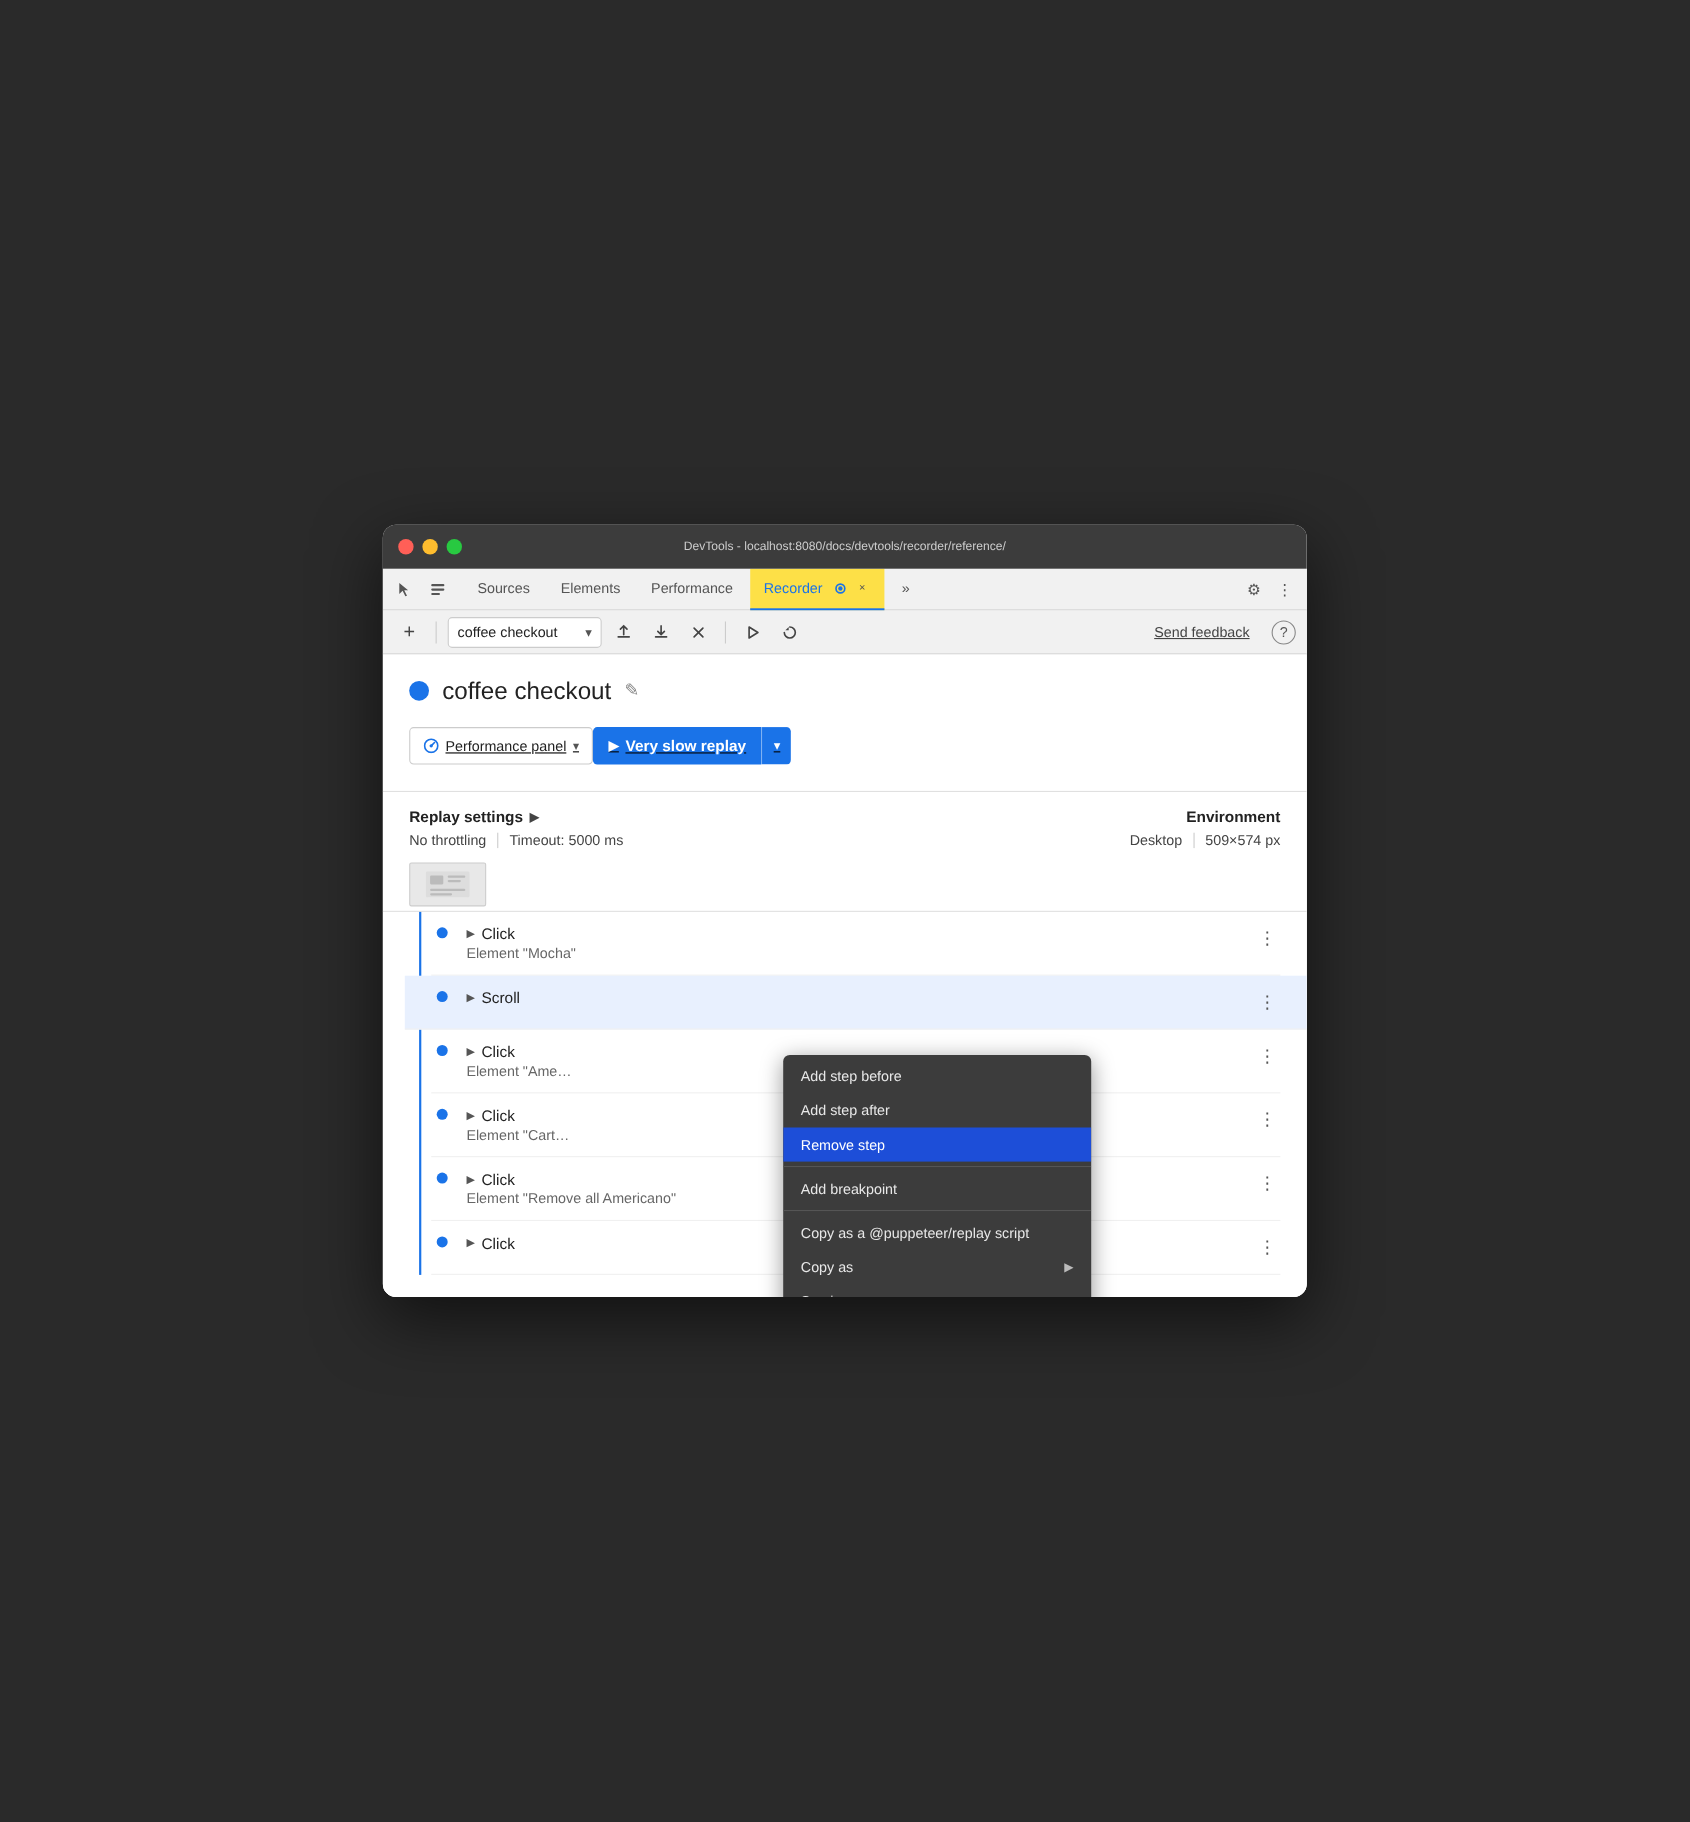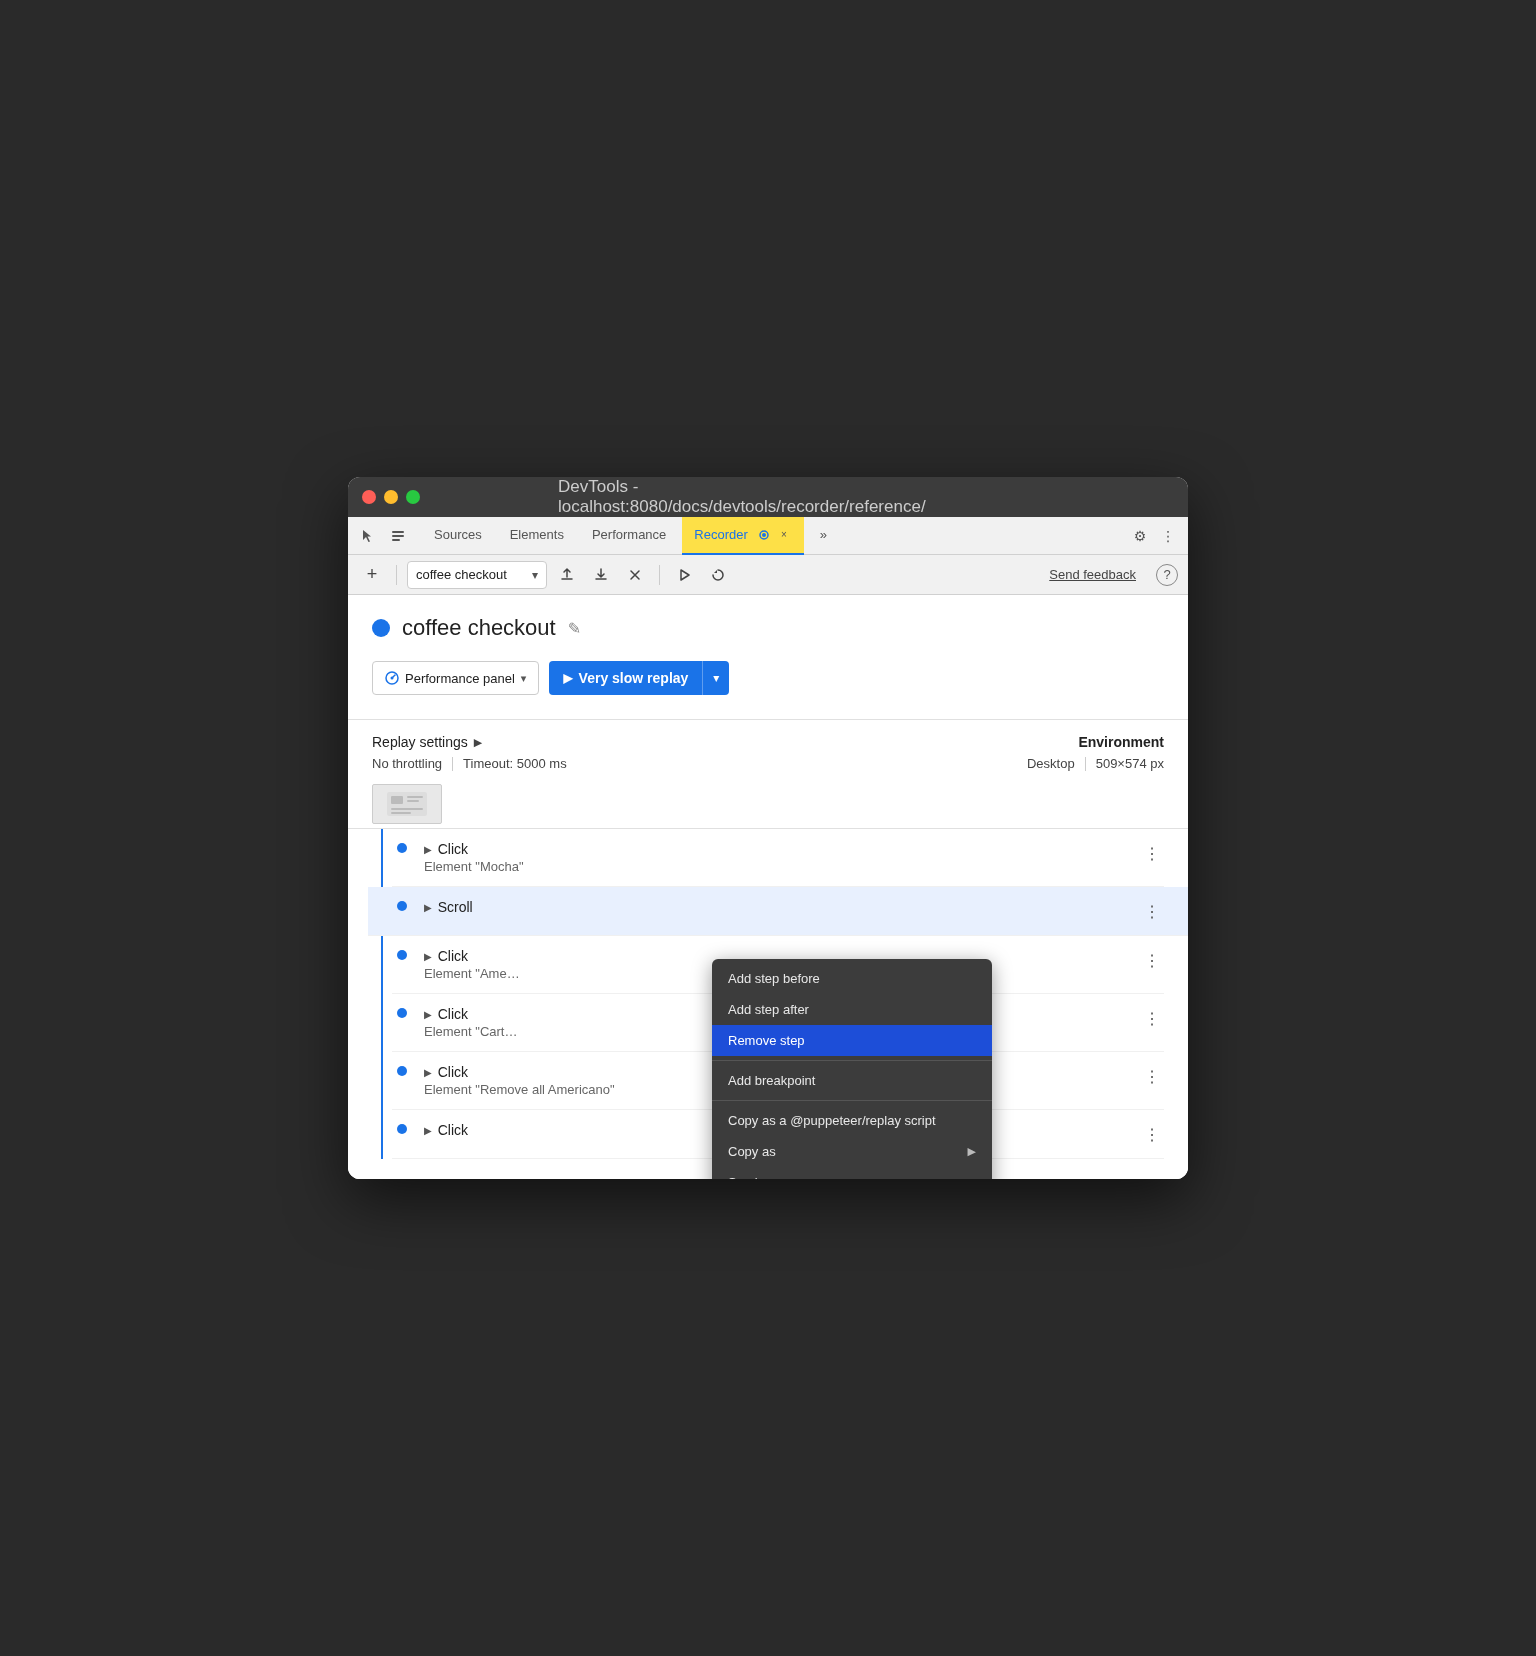--- a/index.html
+++ b/index.html
@@ -37,21 +37,21 @@
       cursor: pointer;
     }
     .traffic-light.close { background: #ff5f57; }
     .traffic-light.minimize { background: #ffbd2e; }
     .traffic-light.maximize { background: #28c941; }
     .titlebar-title {
       position: absolute;
       left: 50%;
       transform: translateX(-50%);
       color: #ccc;
-      font-size: 17px;
+      font-size: 11px;
     }
     .devtools-body {
       background: #ffffff;
       display: flex;
       flex-direction: column;
     }
     
     .tab-bar {
       background: #f1f1f1;
       border-bottom: 1px solid #d0d0d0;
@@ -210,22 +210,22 @@
       color: #222;
     }
     .edit-icon {
       color: #888;
       font-size: 16px;
       cursor: pointer;
     }
     .action-bar {
       display: flex;
       align-items: flex-end;
-      gap: 10px;
       margin-bottom: 24px;
+      text-decoration: underline;
     }
     .panel-btn {
       display: flex;
       align-items: center;
       gap: 6px;
       border: 1px solid #ccc;
       border-radius: 4px;
       padding: 6px 12px;
       font-size: 13px;
       color: #222;
@@ -281,21 +281,21 @@
     }
     .settings-left {
       flex: 1;
     }
     .settings-right {
       min-width: 220px;
       text-align: right;
     }
     .settings-label {
       font-size: 14px;
-      font-weight: 400;
+      font-weight: 700;
       color: #222;
       display: flex;
       align-items: center;
       gap: 6px;
       cursor: pointer;
     }
     .settings-label-arrow {
       font-size: 11px;
       color: #444;
     }

